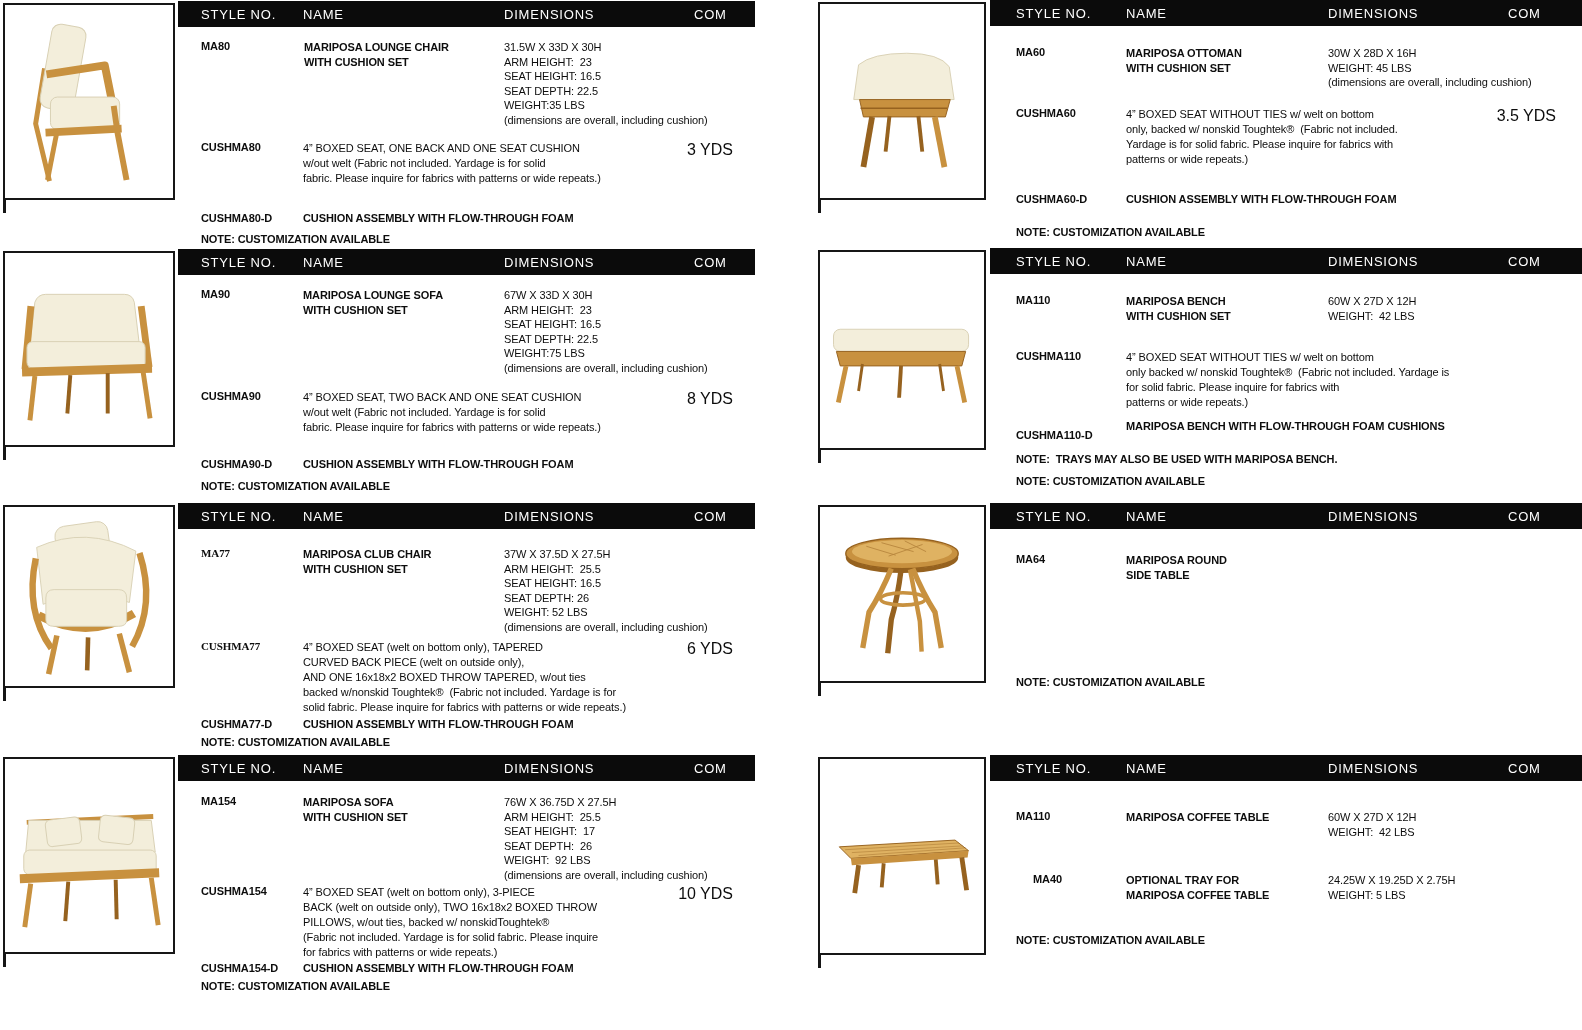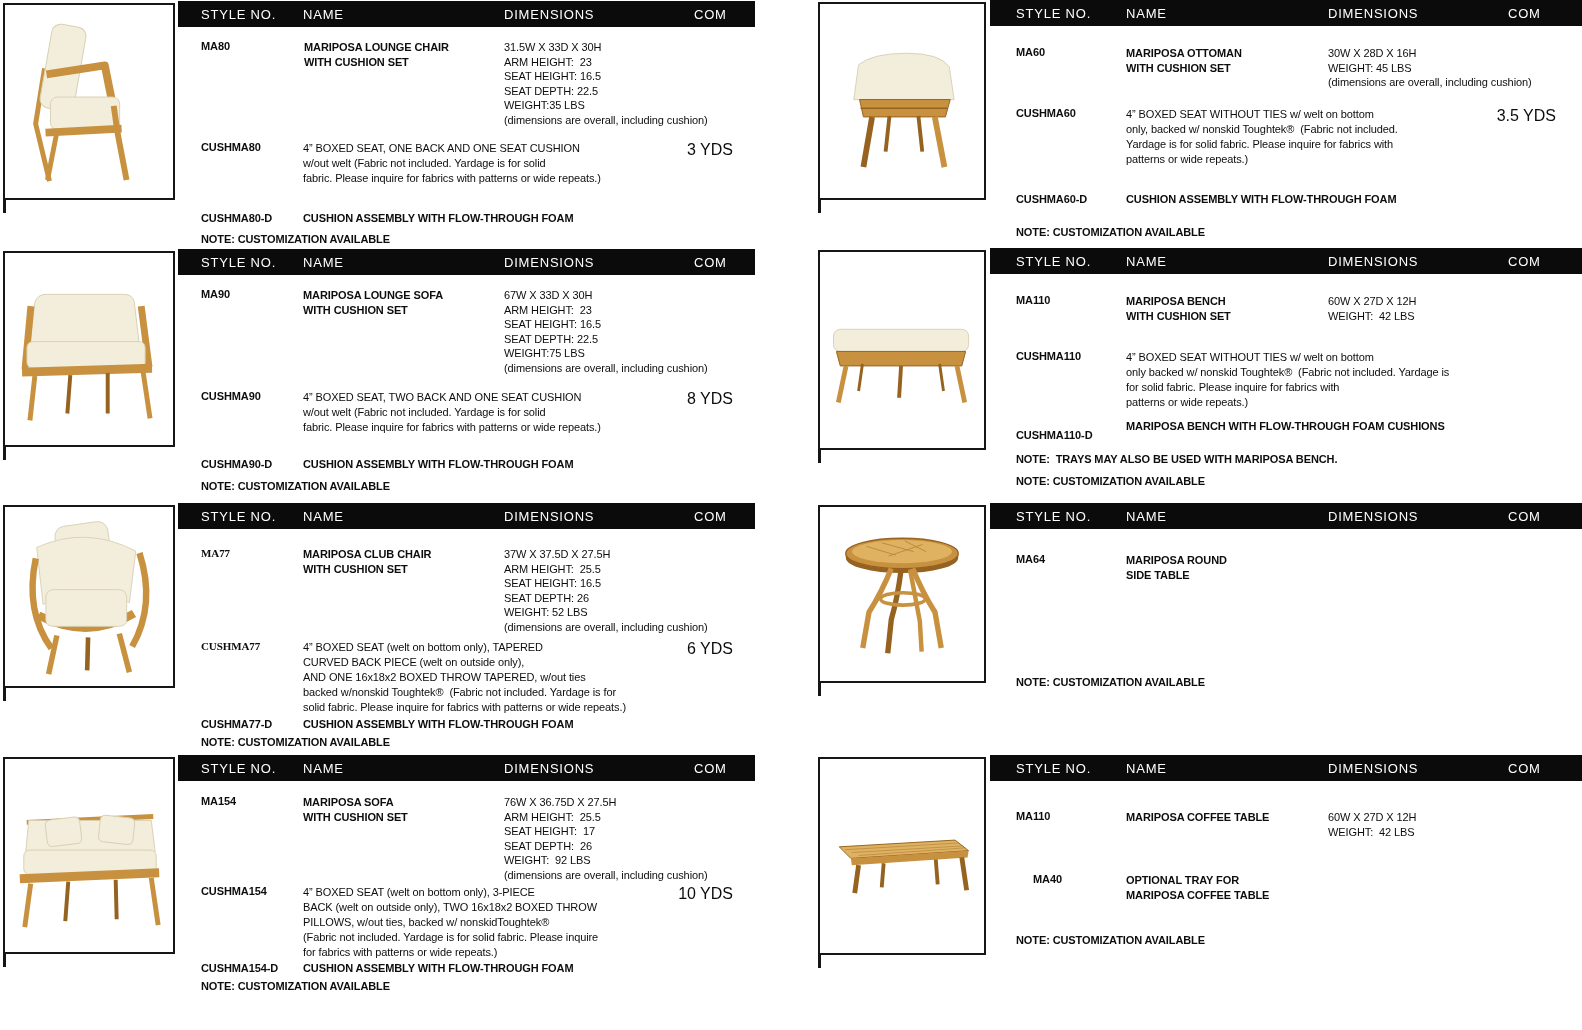--- a/index.html
+++ b/index.html
@@ -356,14 +356,18 @@
     </div>
     <div class="dims-col" style="left: 1328px; top: 810px; width: 250px;">
       <div class="rline">60W X 27D X 12H</div>
       <div class="rline">WEIGHT:  42 LBS</div>
     </div>
     <div class="style-no" style="left: 1016px; top: 873px; margin-left: 17px;">MA40</div>
     <div class="name-col" style="left: 1126px; top: 873px; width: 210px;">
       <div class="bline">OPTIONAL TRAY FOR</div>
       <div class="bline">MARIPOSA COFFEE TABLE</div>
     </div>
+    <div class="dims-col" style="left: 1328px; top: 873px; width: 250px;">
+      <div class="rline">24.25W X 19.25D X 2.75H</div>
+      <div class="rline">WEIGHT: 5 LBS</div>
+    </div>
     <div class="note" style="left: 1016px; top: 934px;">NOTE: CUSTOMIZATION AVAILABLE</div>
   </div>
 
 </body></html>

